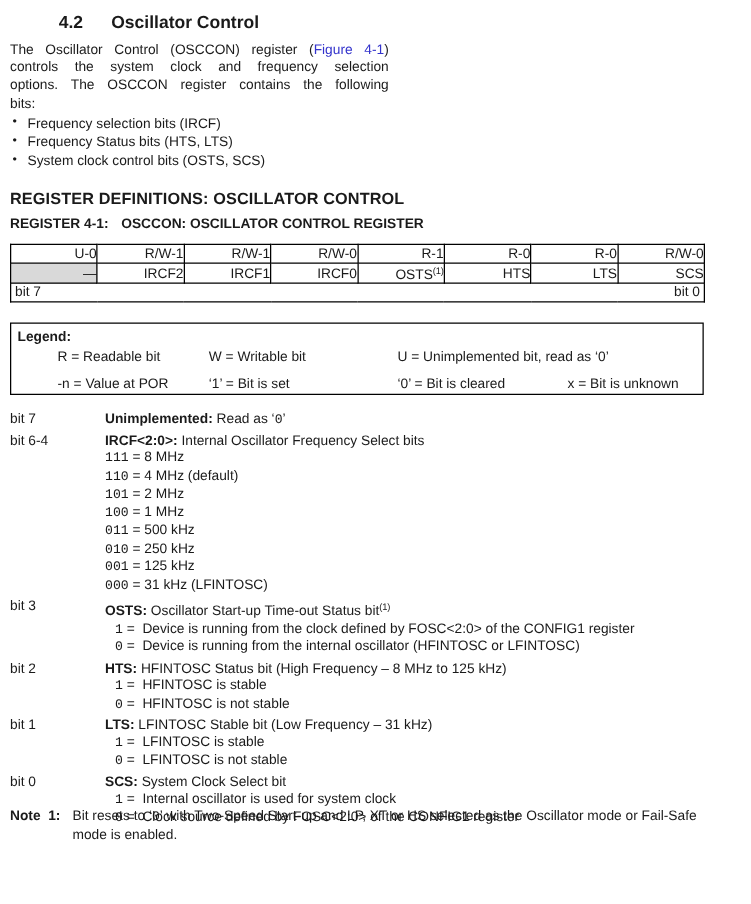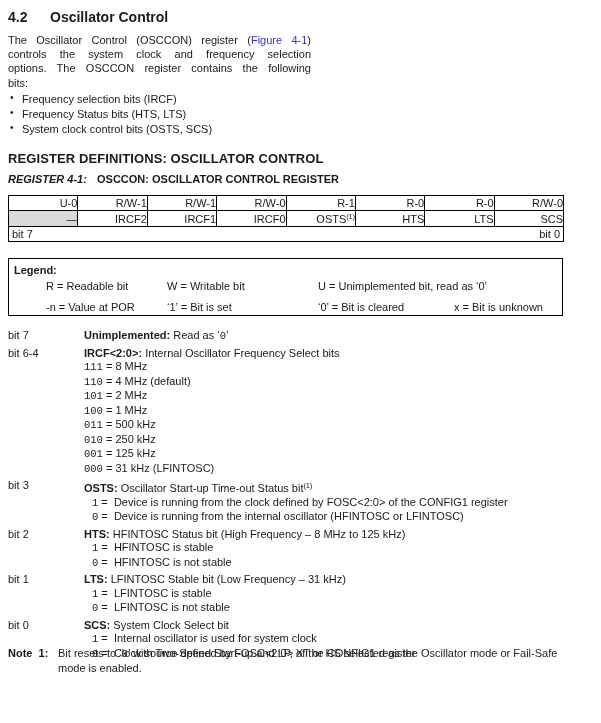--- a/index.html
+++ b/index.html
@@ -8,36 +8,36 @@
     font-family:"Liberation Sans",sans-serif;color:#1a1a1a;font-size:11px;
     -webkit-font-smoothing:antialiased;
   }
   .b{font-weight:bold;}
   .mono{font-family:"Liberation Mono","DejaVu Sans Mono",monospace;font-size:10.5px;}
   .sup{font-size:7.5px;vertical-align:4px;letter-spacing:-0.2px;}
   .link{color:#3333cc;cursor:pointer;}
 
   
   #sec-heading{position:absolute;left:8px;top:9px;font-size:14px;font-weight:bold;}
-  #sec-heading .num{display:inline-block;width:42px;}
+  #sec-heading .num{display:inline-block;width:42px;margin-left:39px;}
 
   
   #intro{position:absolute;left:8px;top:33px;width:303px;line-height:14.2px;}
   #intro .jline{text-align:justify;text-align-last:justify;}
   #intro .lastline{text-align:left;}
 
   
   #bullets{position:absolute;left:8px;top:92px;line-height:14.8px;}
   #bullets .bullet-item{padding-left:14px;position:relative;}
   #bullets .dot{position:absolute;left:2px;top:-1px;font-size:10px;}
 
   
   #regdefs-heading{position:absolute;left:8px;top:151px;font-size:13px;font-weight:bold;letter-spacing:0.1px;}
   #reg-caption{position:absolute;left:8px;top:173px;font-size:11px;font-weight:bold;}
-  #reg-caption .cap-label{display:inline-block;width:89px;font-style:italic;}
+  #reg-caption .cap-label{display:inline-block;width:89px;}
 
   
   #regtable{position:absolute;left:8px;top:195px;width:556px;border-collapse:collapse;table-layout:fixed;}
   #regtable td{border:1px solid #000;text-align:right;padding:0;font-size:11px;height:14px;}
   #regtable tr.bitname-row td{height:15px;}
   #regtable td.shaded{background:#d9d9d9;}
   #regtable .bitrange-cell{height:14px;}
   #regtable .bitrange{display:flex;justify-content:space-between;padding:0 3px;}
 
   

